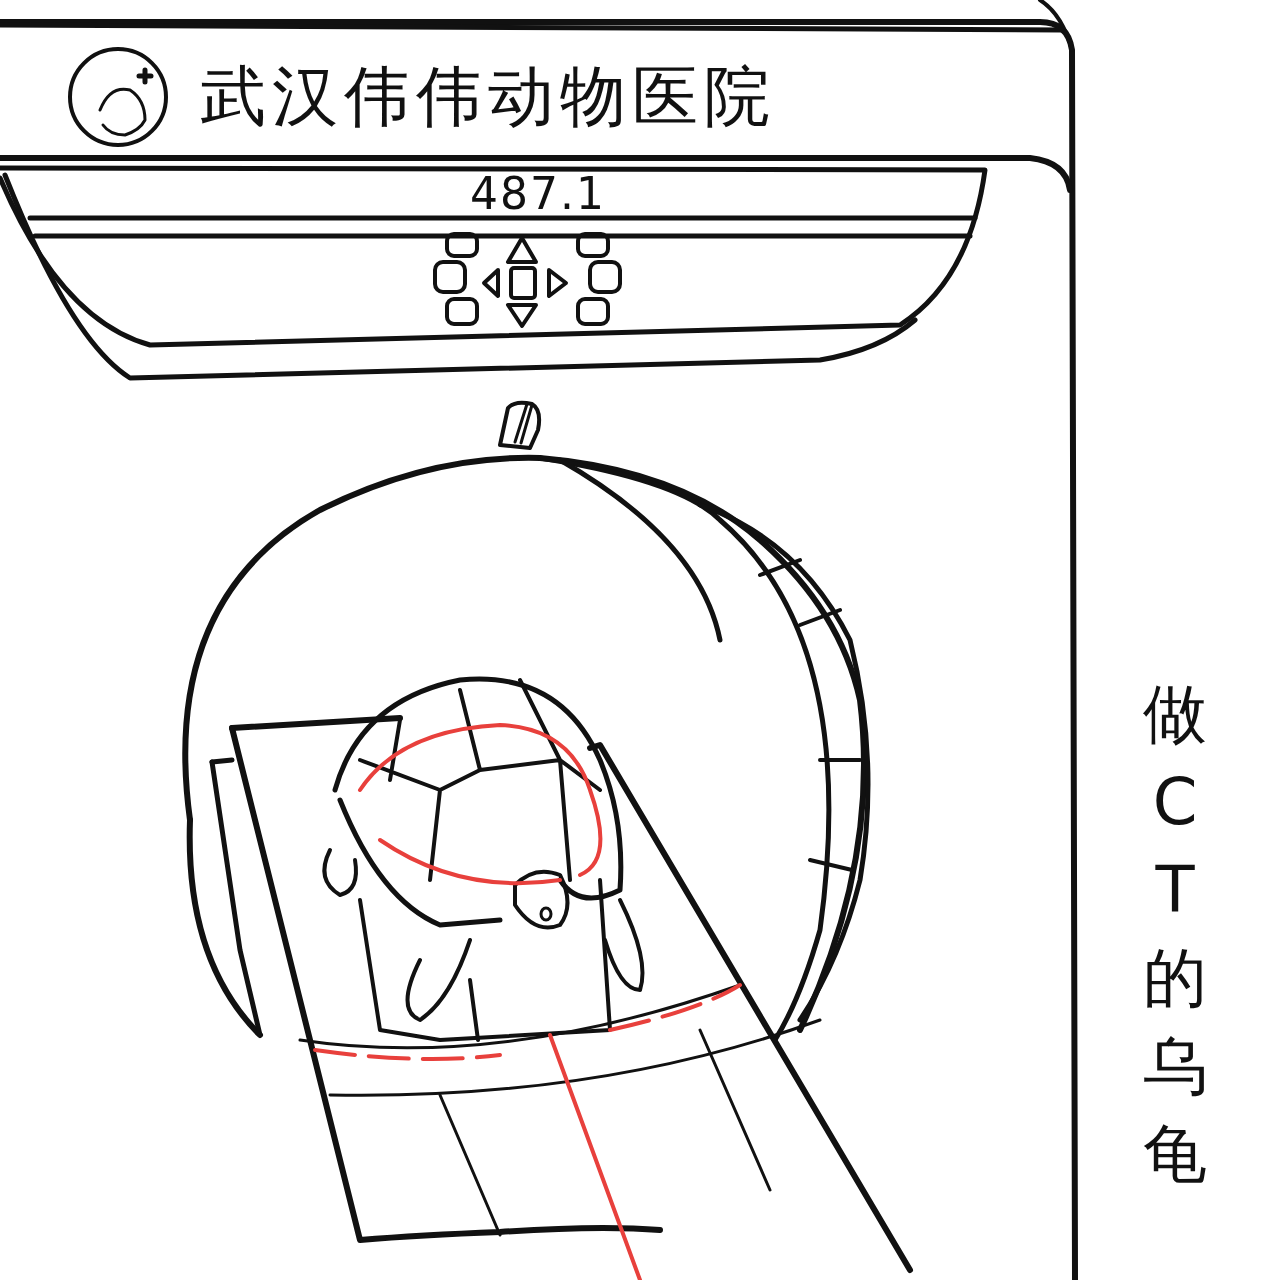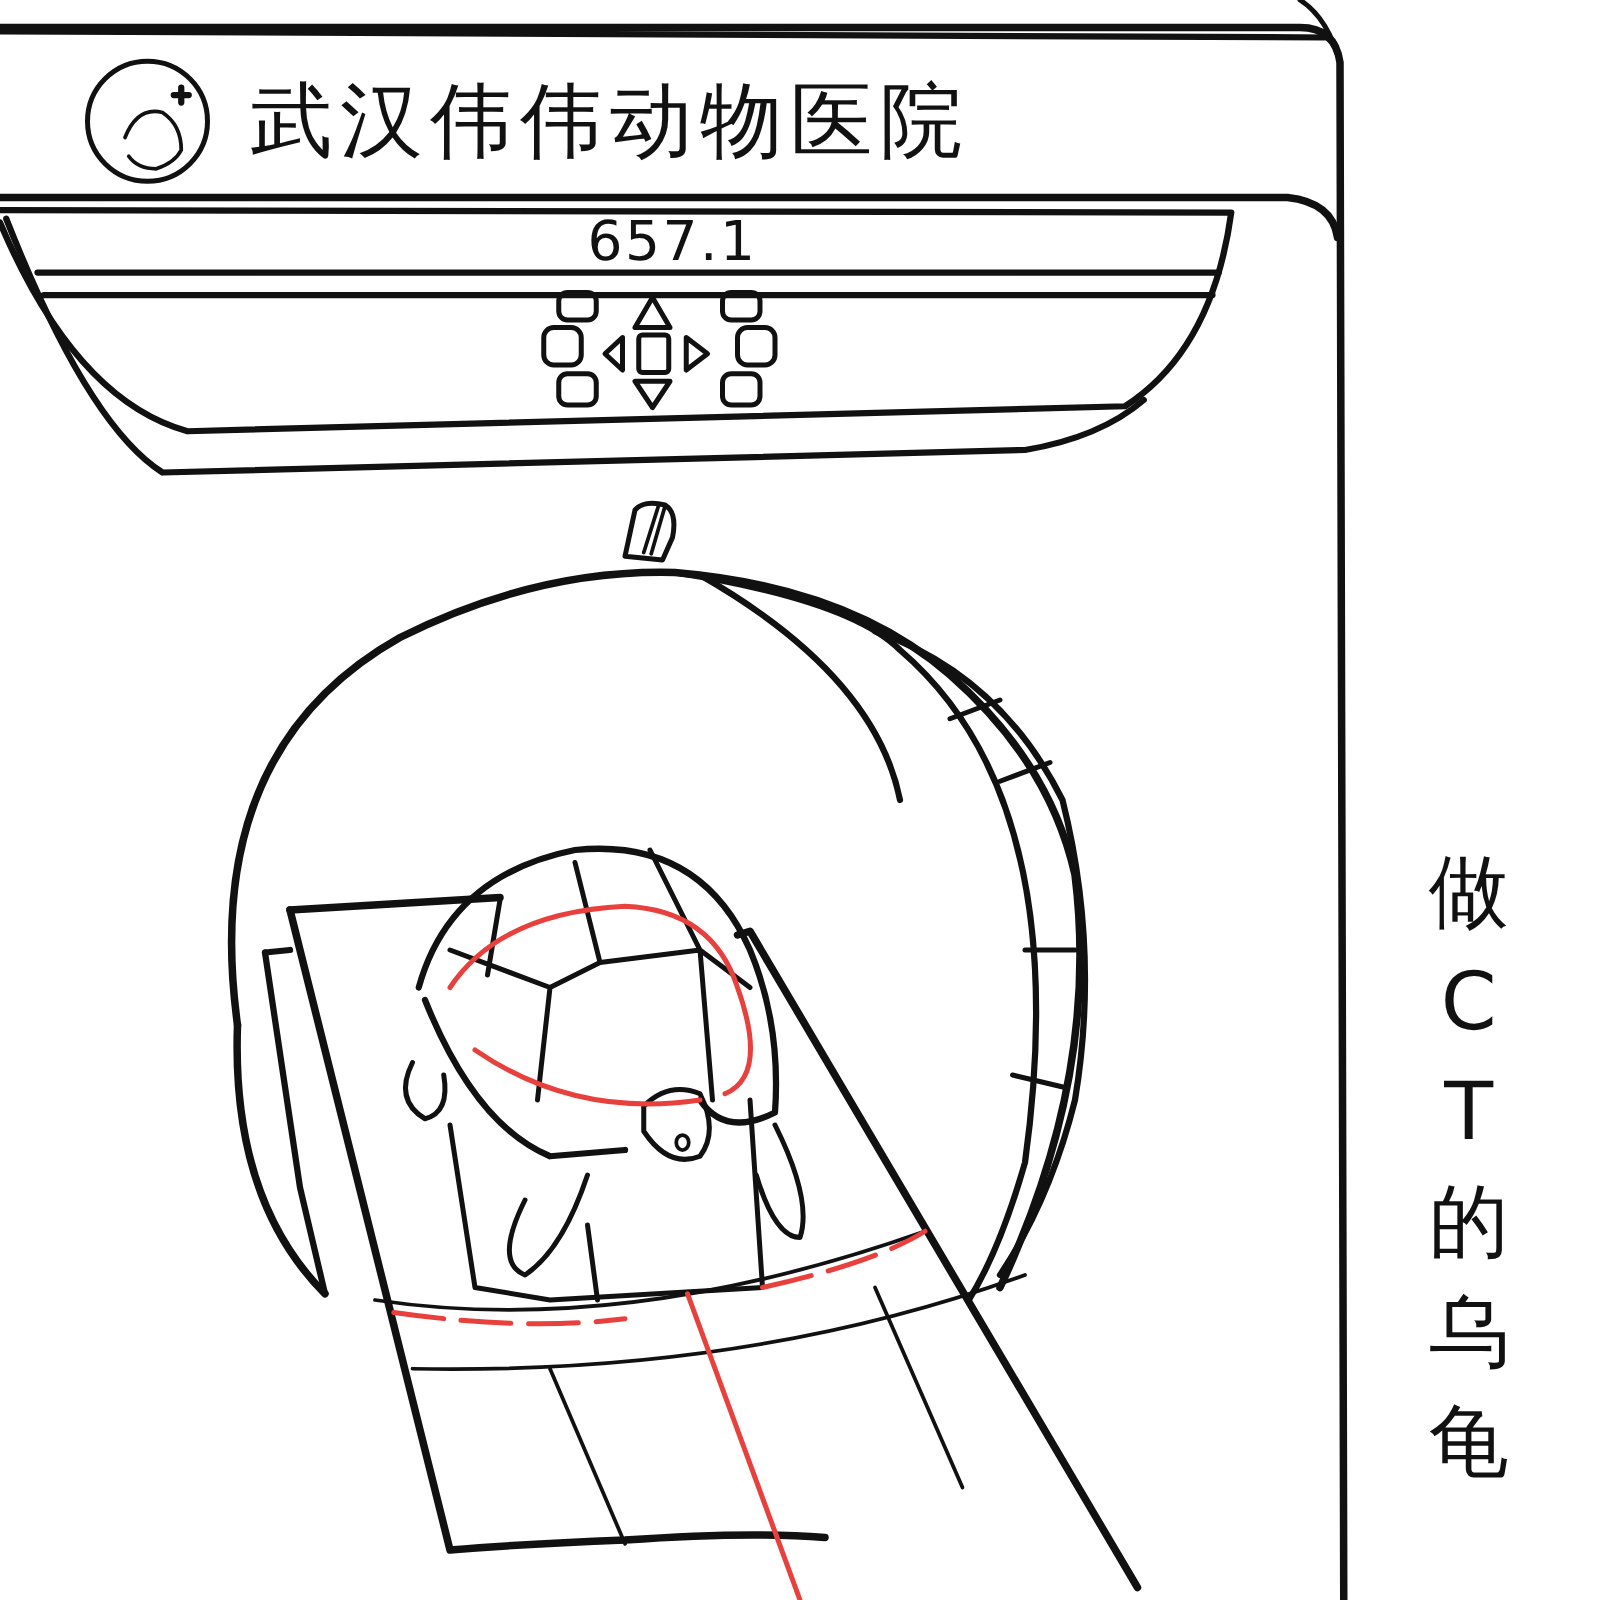--- a/index.html
+++ b/index.html
@@ -80,21 +80,21 @@
   <g fill="none" stroke="#e8403c" stroke-width="4" stroke-linecap="round">
     <path d="M360 790 Q400 730 500 725 Q570 728 590 790 Q615 860 580 875"></path>
     <path d="M380 840 Q460 895 560 880"></path>
     <path d="M315 1050 Q420 1065 500 1055" stroke-dasharray="40 14"></path>
     <path d="M610 1030 Q700 1010 740 985" stroke-dasharray="40 14"></path>
     <path d="M550 1035 L640 1280"></path>
   </g>
 </svg>
 
 <div class="title-text">武汉伟伟动物医院</div>
-<div class="readout">657.1</div>
+<div class="readout">487.1</div>
 
 <div class="caption">
   <span>做</span>
   <span>C</span>
   <span>T</span>
   <span>的</span>
   <span>乌</span>
   <span>龟</span>
 </div>
 

